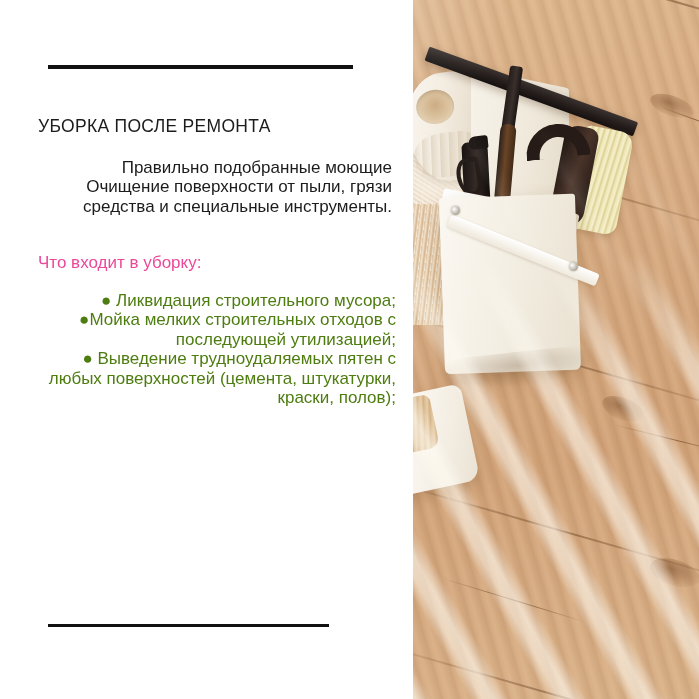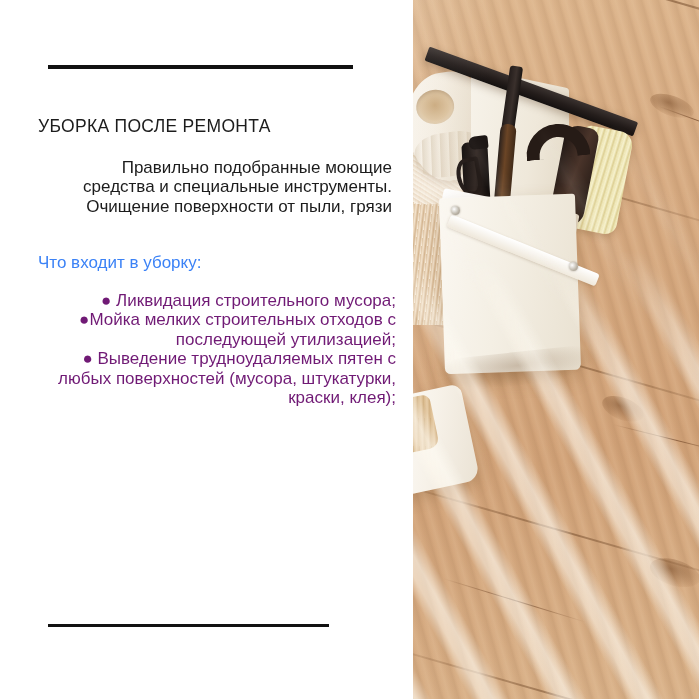--- a/index.html
+++ b/index.html
@@ -65,36 +65,36 @@
     line-height: 19.4px;
     color: #1c1c1c;
     white-space: nowrap;
   }
   .lead-in {
     position: absolute;
     left: 38px;
     top: 253px;
     font-size: 17px;
     line-height: 19.4px;
-    color: #3b82f6;
+    color: #ec4899;
     white-space: nowrap;
   }
   .bullet-list {
     position: absolute;
     left: 38px;
     top: 291px;
     width: 358px;
     margin: 0;
     padding: 0;
     list-style: none;
   }
   .bullet-item {
     font-size: 17px;
     line-height: 19.4px;
-    color: #701a75;
+    color: #4d7c0f;
     text-indent: 0;
   }
   .bullet-item .dot {
     display: inline-block;
     width: 14px;
   }
   .bullet-text {
     display: inline;
   }
 
@@ -479,35 +479,35 @@
 <div id="poster">
 
   <div class="text-panel">
 
     <div class="rule-top"></div>
 
     <div class="page-title">УБОРКА ПОСЛЕ РЕМОНТА</div>
 
     <div class="body-block">
       <div class="intro-line">Правильно подобранные моющие</div>
+      <div class="intro-line">Очищение поверхности от пыли, грязи</div>
       <div class="intro-line">средства и специальные инструменты.</div>
-      <div class="intro-line">Очищение поверхности от пыли, грязи</div>
     </div>
 
     <div class="lead-in">Что входит в уборку:</div>
 
     <ul class="bullet-list">
       <li class="bullet-item">
         <span class="dot">●</span><span class="bullet-text"> Ликвидация строительного мусора;</span>
       </li>
       <li class="bullet-item">
         <span class="dot">●</span><span class="bullet-text">Мойка мелких строительных отходов с последующей утилизацией;</span>
       </li>
       <li class="bullet-item">
-        <span class="dot">●</span><span class="bullet-text"> Выведение трудноудаляемых пятен с любых поверхностей (мусора, штукатурки, краски, клея);</span>
+        <span class="dot">●</span><span class="bullet-text"> Выведение трудноудаляемых пятен с любых поверхностей (цемента, штукатурки, краски, полов);</span>
       </li>
     </ul>
 
     <div class="rule-bottom"></div>
   </div>
 
   <div class="photo-panel">
 
     <div class="wood-base"></div>
 

